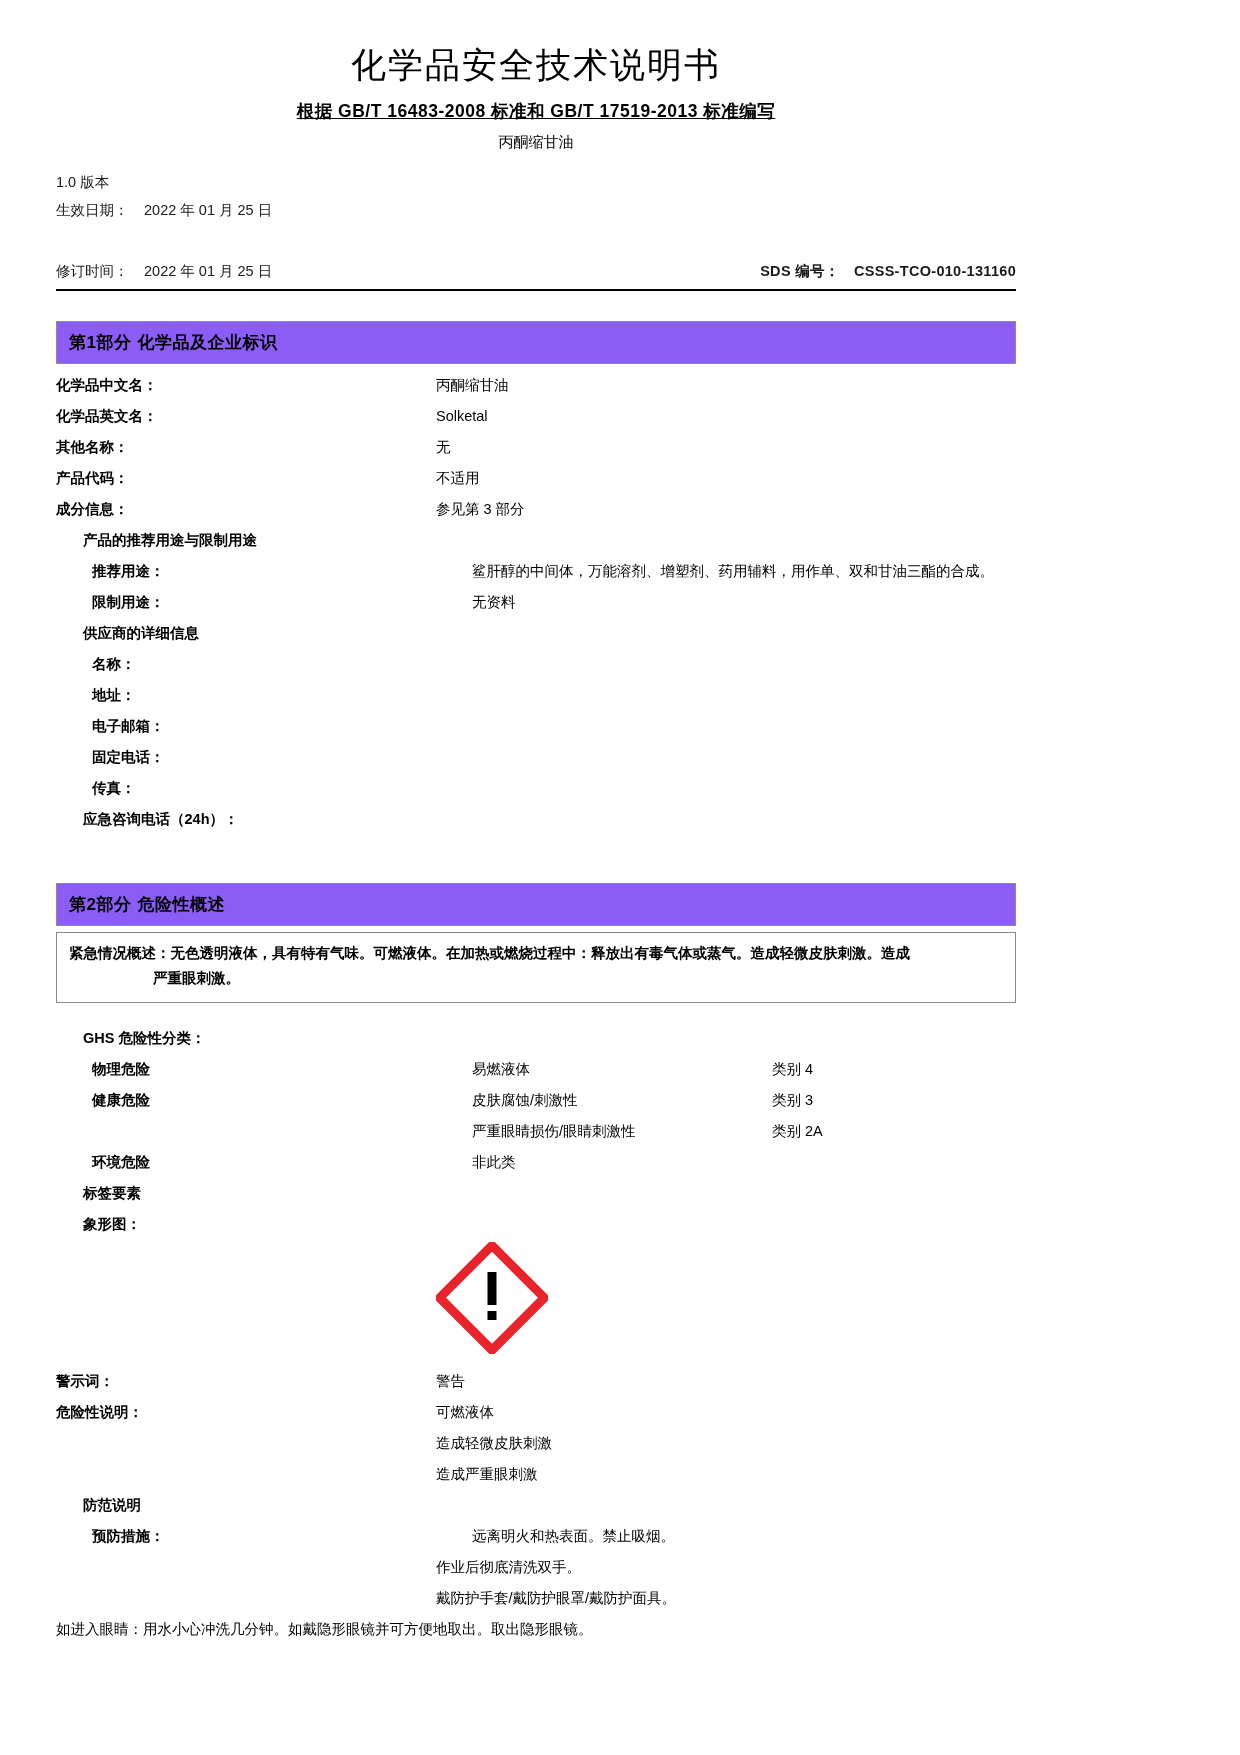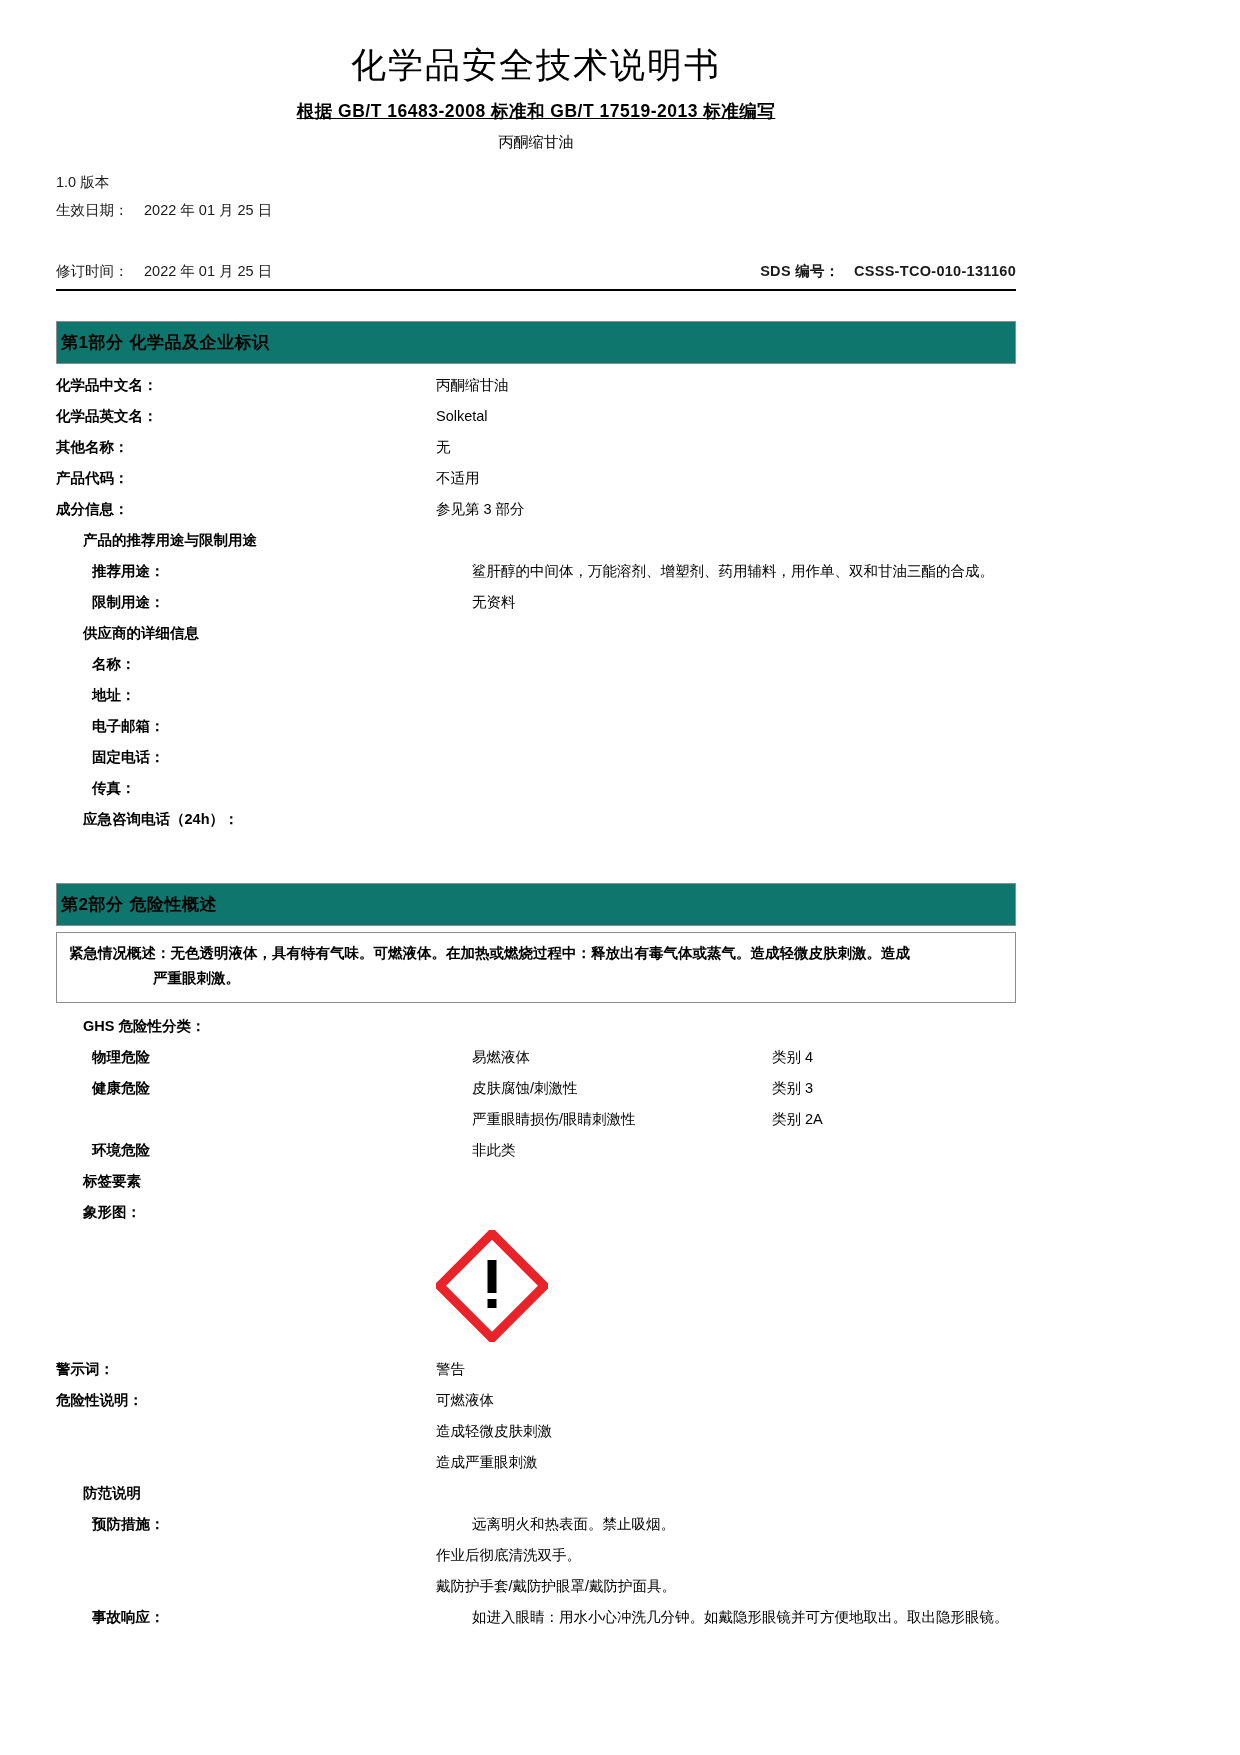--- a/index.html
+++ b/index.html
@@ -71,25 +71,25 @@
     letter-spacing: 0.3px;
   }
   .sds-no .sds-label { margin-right: 10px; }
   .hr-dark {
     border: none;
     border-top: 2px solid #000;
     margin: 4px 0 0 0;
   }
   
   .section-bar {
-    background: #0f766e;
+    background: #8b5cf6;
     border: 1px solid #8c8c8c;
     font-size: 17px;
     font-weight: bold;
-    padding: 9px 4px;
+    padding: 9px 12px;
     margin-top: 30px;
     margin-bottom: 6px;
     letter-spacing: 0.5px;
   }
   .section-bar .part-no { margin-right: 6px; }
   
   .field {
     display: flex;
     font-size: 14.5px;
     line-height: 2.14;
@@ -120,21 +120,21 @@
     line-height: 2.14;
   }
   .sub-line .pad { padding-left: 380px; }
   
   .emg-box {
     border: 1px solid #8c8c8c;
     padding: 8px 16px 10px 12px;
     font-size: 14.5px;
     line-height: 1.75;
     font-weight: bold;
-    margin-bottom: 8px;
+    margin-bottom: 20px;
   }
   .emg-box .cont { display: block; padding-left: 84px; }
   
   .picto-wrap {
     padding-left: 380px;
     margin-top: 2px;
     margin-bottom: 8px;
     height: 116px;
   }
   .picto {
@@ -326,19 +326,18 @@
       <div class="v">远离明火和热表面。禁止吸烟。</div>
     </div>
     <div class="sub-line">
       <span class="pad">作业后彻底清洗双手。</span>
     </div>
     <div class="sub-line">
       <span class="pad">戴防护手套/戴防护眼罩/戴防护面具。</span>
     </div>
 
     <div class="field indent1">
-      <div class="k">事故响应：</div>
       <div class="v">如进入眼睛：用水小心冲洗几分钟。如戴隐形眼镜并可方便地取出。取出隐形眼镜。</div>
     </div>
   </div>
 
 
 </div>
 
 </body></html>

